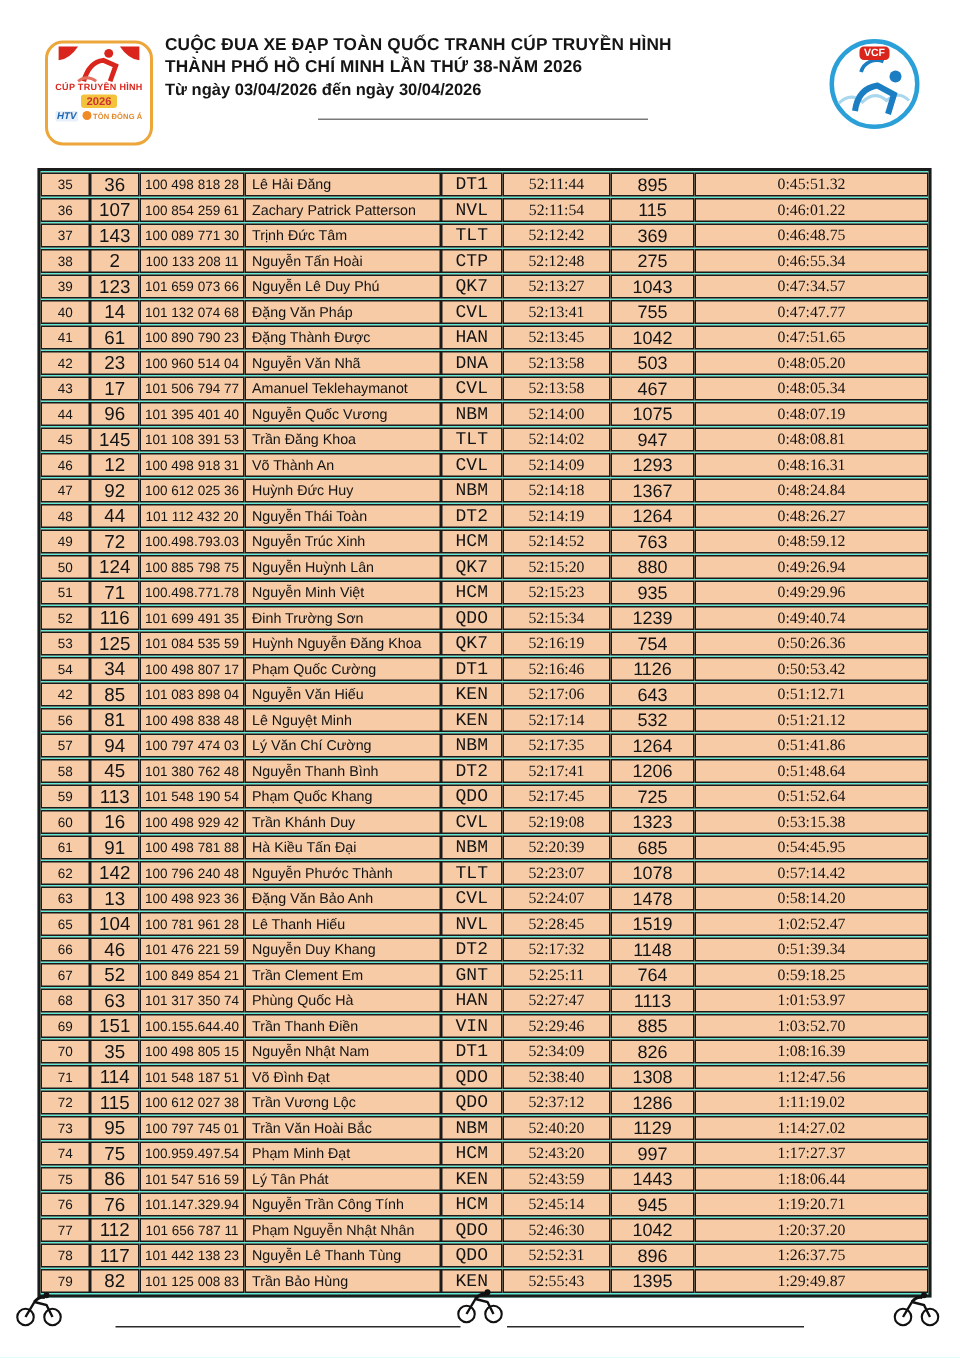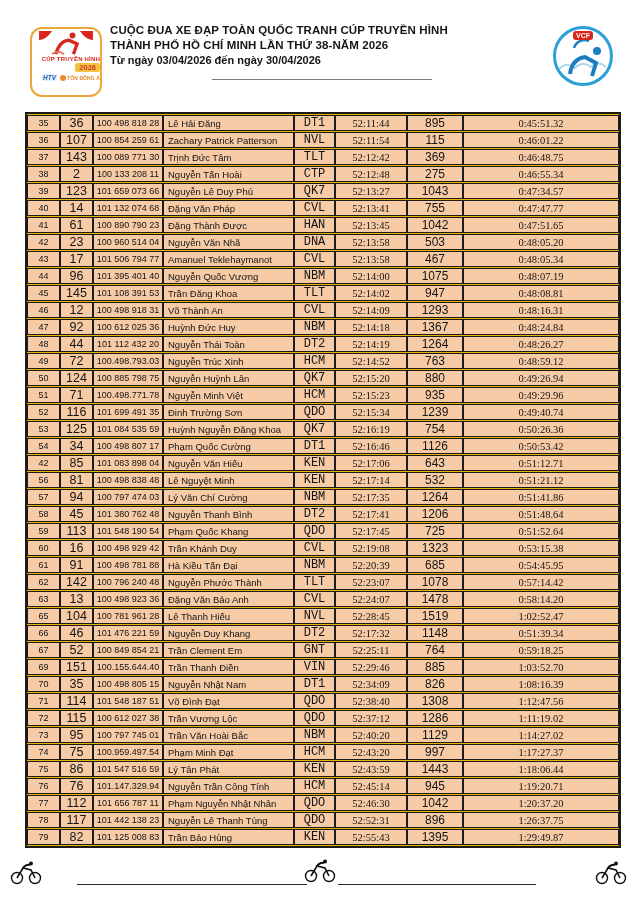--- a/index.html
+++ b/index.html
@@ -10,41 +10,41 @@
   .header-title{position:absolute;top:23px;left:110px;width:420px;text-align:left;
                 font-weight:bold;}
   .header-title .t1,.header-title .t2{font-size:11.5px;line-height:15px;letter-spacing:.1px;}
   .header-title .t3{font-size:11px;line-height:15px;}
   .header-underline{position:absolute;top:79px;left:212px;width:220px;height:0;
                     border-bottom:1.5px solid #7a7a7a;}
 
   
   .logo-left{position:absolute;left:30px;top:27px;width:72px;height:70px;
              border:2.5px solid #EDA63A;border-radius:12px;background:#fff;
-             box-sizing:border-box;text-align:right;overflow:hidden;}
+             box-sizing:border-box;text-align:center;overflow:hidden;}
   .logo-left svg{display:block;margin:1px auto 0;}
   .cup-text{font-size:6px;font-weight:bold;color:#D9251C;line-height:7px;letter-spacing:.2px;}
   .cup-year{font-size:7.5px;font-weight:bold;color:#C33;line-height:9px;}
   .cup-year span{background:#F5C33B;padding:0 4px;border-radius:2px;}
   .cup-bottom{margin-top:2px;font-size:6.5px;line-height:8px;white-space:nowrap;}
   .htv{font-weight:bold;font-style:italic;color:#1F66B3;background:#E7F0FA;padding:0 1px;border-radius:1px;}
   .tda-dot{display:inline-block;width:6px;height:6px;border-radius:50%;
            background:#F08A24;vertical-align:-1px;margin:0 1px 0 3px;}
   .tda{color:#E08A2E;font-weight:bold;font-size:5px;letter-spacing:.1px;}
 
   
   .logo-right{position:absolute;left:551px;top:24px;width:64px;height:64px;}
   .vcf-badge{position:absolute;top:7px;left:50%;transform:translateX(-50%);
              background:#D9251C;color:#fff;font-size:7px;font-weight:bold;
              padding:0 3px;border-radius:3px;line-height:9px;}
 
   
   .results-table{position:absolute;left:25px;top:112px;width:592px;
                  border-collapse:separate;border-spacing:0 1px;
-                 border:2px solid #1b1b1b;background:#eab308;table-layout:fixed;}
+                 border:2px solid #1b1b1b;background:#5eead4;table-layout:fixed;}
   .results-table td{box-sizing:border-box;border:1px solid #1b1b1b;background:#F7CBA6;
                     height:16px;padding:0 2px;text-align:center;font-size:9.5px;
                     line-height:13px;white-space:nowrap;overflow:hidden;color:#141414;}
   td.c-rank{font-size:9px;}
   td.c-bib{font-size:12.5px;}
   td.c-id{font-size:9px;}
   td.c-name{text-align:left;padding-left:4px;font-size:9.5px;}
   td.c-team{font-size:12px;font-family:Liberation Mono, monospace;}
   td.c-time,td.c-gap{font-family:"Liberation Serif",serif;font-size:10.5px;}
   td.c-points{font-size:12px;}
@@ -418,20 +418,30 @@
         </tr>
         <tr>
           <td class="c-rank">67</td>
           <td class="c-bib">52</td>
           <td class="c-id">100 849 854 21</td>
           <td class="c-name">Trần Clement Em</td>
           <td class="c-team">GNT</td>
           <td class="c-time">52:25:11</td>
           <td class="c-points">764</td>
           <td class="c-gap">0:59:18.25</td>
+        </tr>
+        <tr>
+          <td class="c-rank">68</td>
+          <td class="c-bib">63</td>
+          <td class="c-id">101 317 350 74</td>
+          <td class="c-name">Phùng Quốc Hà</td>
+          <td class="c-team">HAN</td>
+          <td class="c-time">52:27:47</td>
+          <td class="c-points">1113</td>
+          <td class="c-gap">1:01:53.97</td>
         </tr>
         <tr>
           <td class="c-rank">69</td>
           <td class="c-bib">151</td>
           <td class="c-id">100.155.644.40</td>
           <td class="c-name">Trần Thanh Điền</td>
           <td class="c-team">VIN</td>
           <td class="c-time">52:29:46</td>
           <td class="c-points">885</td>
           <td class="c-gap">1:03:52.70</td>

